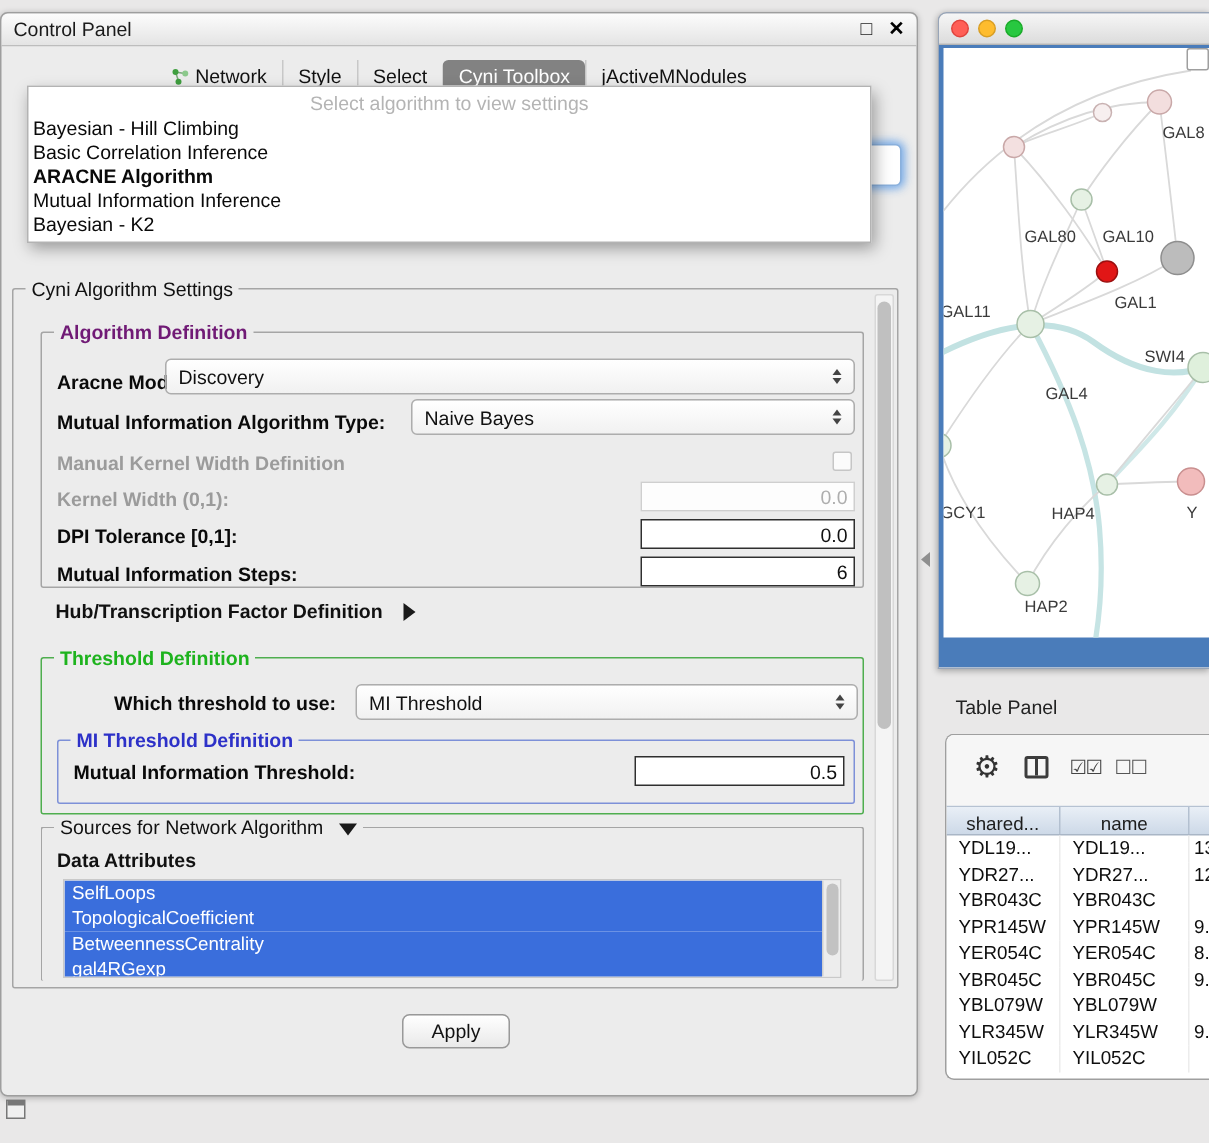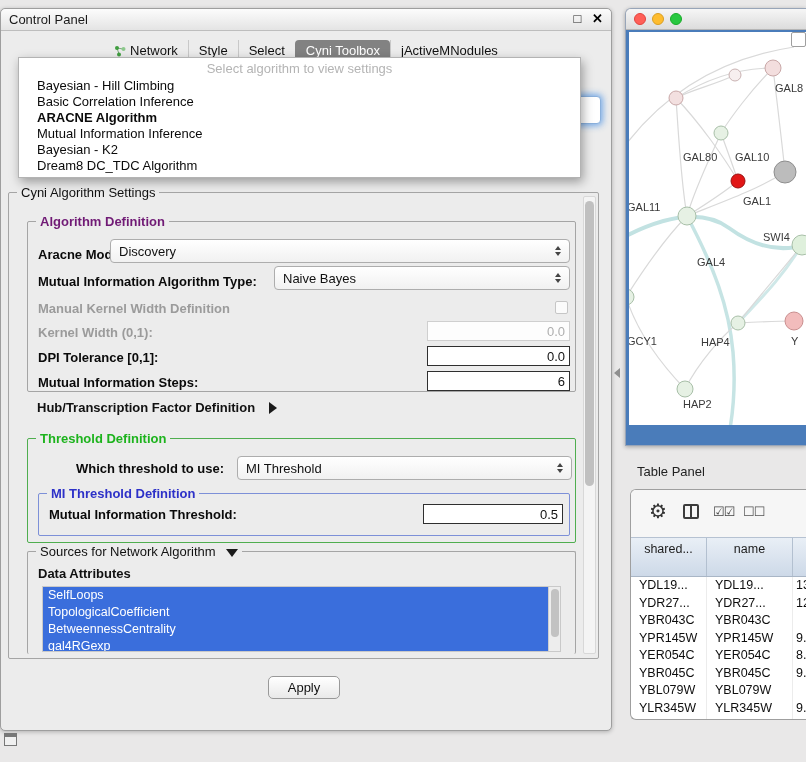--- a/index.html
+++ b/index.html
@@ -26,21 +26,21 @@
   .tab { font-size:13px; color:#111; padding:3px 10px; border-left:1px solid #c8c8c8; white-space:nowrap; }
   .tab:first-child { border-left:none; }
   .tab.sel { background:#828282; color:#fff; border-radius:4px; border-left-color:transparent; }
   .tab svg { vertical-align:-2px; margin-right:4px; }
 
   
   .popup { position:absolute; left:17px; top:48px; width:563px; background:#fff;
            border:1px solid #b3b3b3; box-shadow:2px 4px 10px rgba(0,0,0,.35);
            z-index:40; padding:2px 0 3px; }
   .popup .ph { color:#b4b4b4; text-align:center; font-size:13px; line-height:18px; }
-  .popup .it { font-size:13px; color:#0a0a0a; line-height:16px; padding-left:18px; }
+  .popup .it { font-size:13px; color:#0a0a0a; line-height:16px; padding-left:3px; }
   .popup .it.b { font-weight:bold; }
 
   .glowbox { position:absolute; left:570px; top:87px; width:30px; height:28px;
              background:#fff; border:1px solid #8ab0dc; border-radius:4px;
              box-shadow:0 0 6px 2px rgba(100,160,230,.85); z-index:5; }
 
   
   .fs { position:absolute; border:1px solid #a5a5a5; border-radius:2px; }
   .fs>.lg { position:absolute; top:-8px; left:8px; background:#ececec; padding:0 4px;
             font-size:13px; line-height:15px; white-space:nowrap; }
@@ -127,21 +127,21 @@
             background:#fff; border:1px solid #9f9f9f; border-right:none;
             border-radius:6px 0 0 6px; overflow:hidden; }
   .tblToolbar { height:47px; background:#f6f6f6; position:relative; }
   .gearIco  { position:absolute; left:18px; top:9px;  font-size:20px; color:#333; }
   .colsIco  { position:absolute; left:52px; top:14px; width:16px; height:15px;
               border:2px solid #3c3c3c; border-radius:2px; }
   .colsIco::before { content:""; position:absolute; left:50%; top:0; bottom:0;
               width:2px; background:#3c3c3c; transform:translateX(-50%); }
   .cksIco   { position:absolute; left:82px;  top:14px; font-size:13px; color:#444; letter-spacing:-1px; }
   .unksIco  { position:absolute; left:112px; top:14px; font-size:13px; color:#555; letter-spacing:-1px; }
-  .tblHead { display:flex; height:40px; background:linear-gradient(#e9eff6,#cdd9e8);
+  .tblHead { display:flex; height:20px; background:linear-gradient(#e9eff6,#cdd9e8);
              border-top:1px solid #b6c2d2; border-bottom:1px solid #a9b6c6;
              font-size:12.5px; color:#1c1c1c; }
   .tblHead>div { line-height:22px; text-align:center; border-right:1px solid #b3c0d0;
                  overflow:hidden; white-space:nowrap; }
   .th1 { width:76px; } .th2 { width:86px; } .th3 { flex:1; border-right:none!important; }
   .tblRow { display:flex; height:17.5px; line-height:17.5px; font-size:12.5px; color:#0e0e0e; }
   .tblRow>div { overflow:hidden; white-space:nowrap; }
   .td1 { width:76px; padding-left:8px; border-right:1px solid #ececec; }
   .td2 { width:86px; padding-left:8px; border-right:1px solid #ececec; }
   .td3 { flex:1; padding-left:3px; }
@@ -182,21 +182,20 @@
 
   <div class="glowbox"></div>
 
   <div class="popup">
     <div class="ph">Select algorithm to view settings</div>
     <div class="it">Bayesian - Hill Climbing</div>
     <div class="it">Basic Correlation Inference</div>
     <div class="it b">ARACNE Algorithm</div>
     <div class="it">Mutual Information Inference</div>
     <div class="it">Bayesian - K2</div>
-    <div class="it">Dream8 DC_TDC Algorithm</div>
   </div>
 
   <div class="fs" id="settings">
     <span class="lg">Cyni Algorithm Settings</span>
 
     <div class="fs" id="algoGroup">
       <span class="lg">Algorithm Definition</span>
 
       <span class="lb" style="left:10px;top:25px">Aracne Mode:</span>
       <div class="combo" style="left:82px;top:17px;width:460px">

